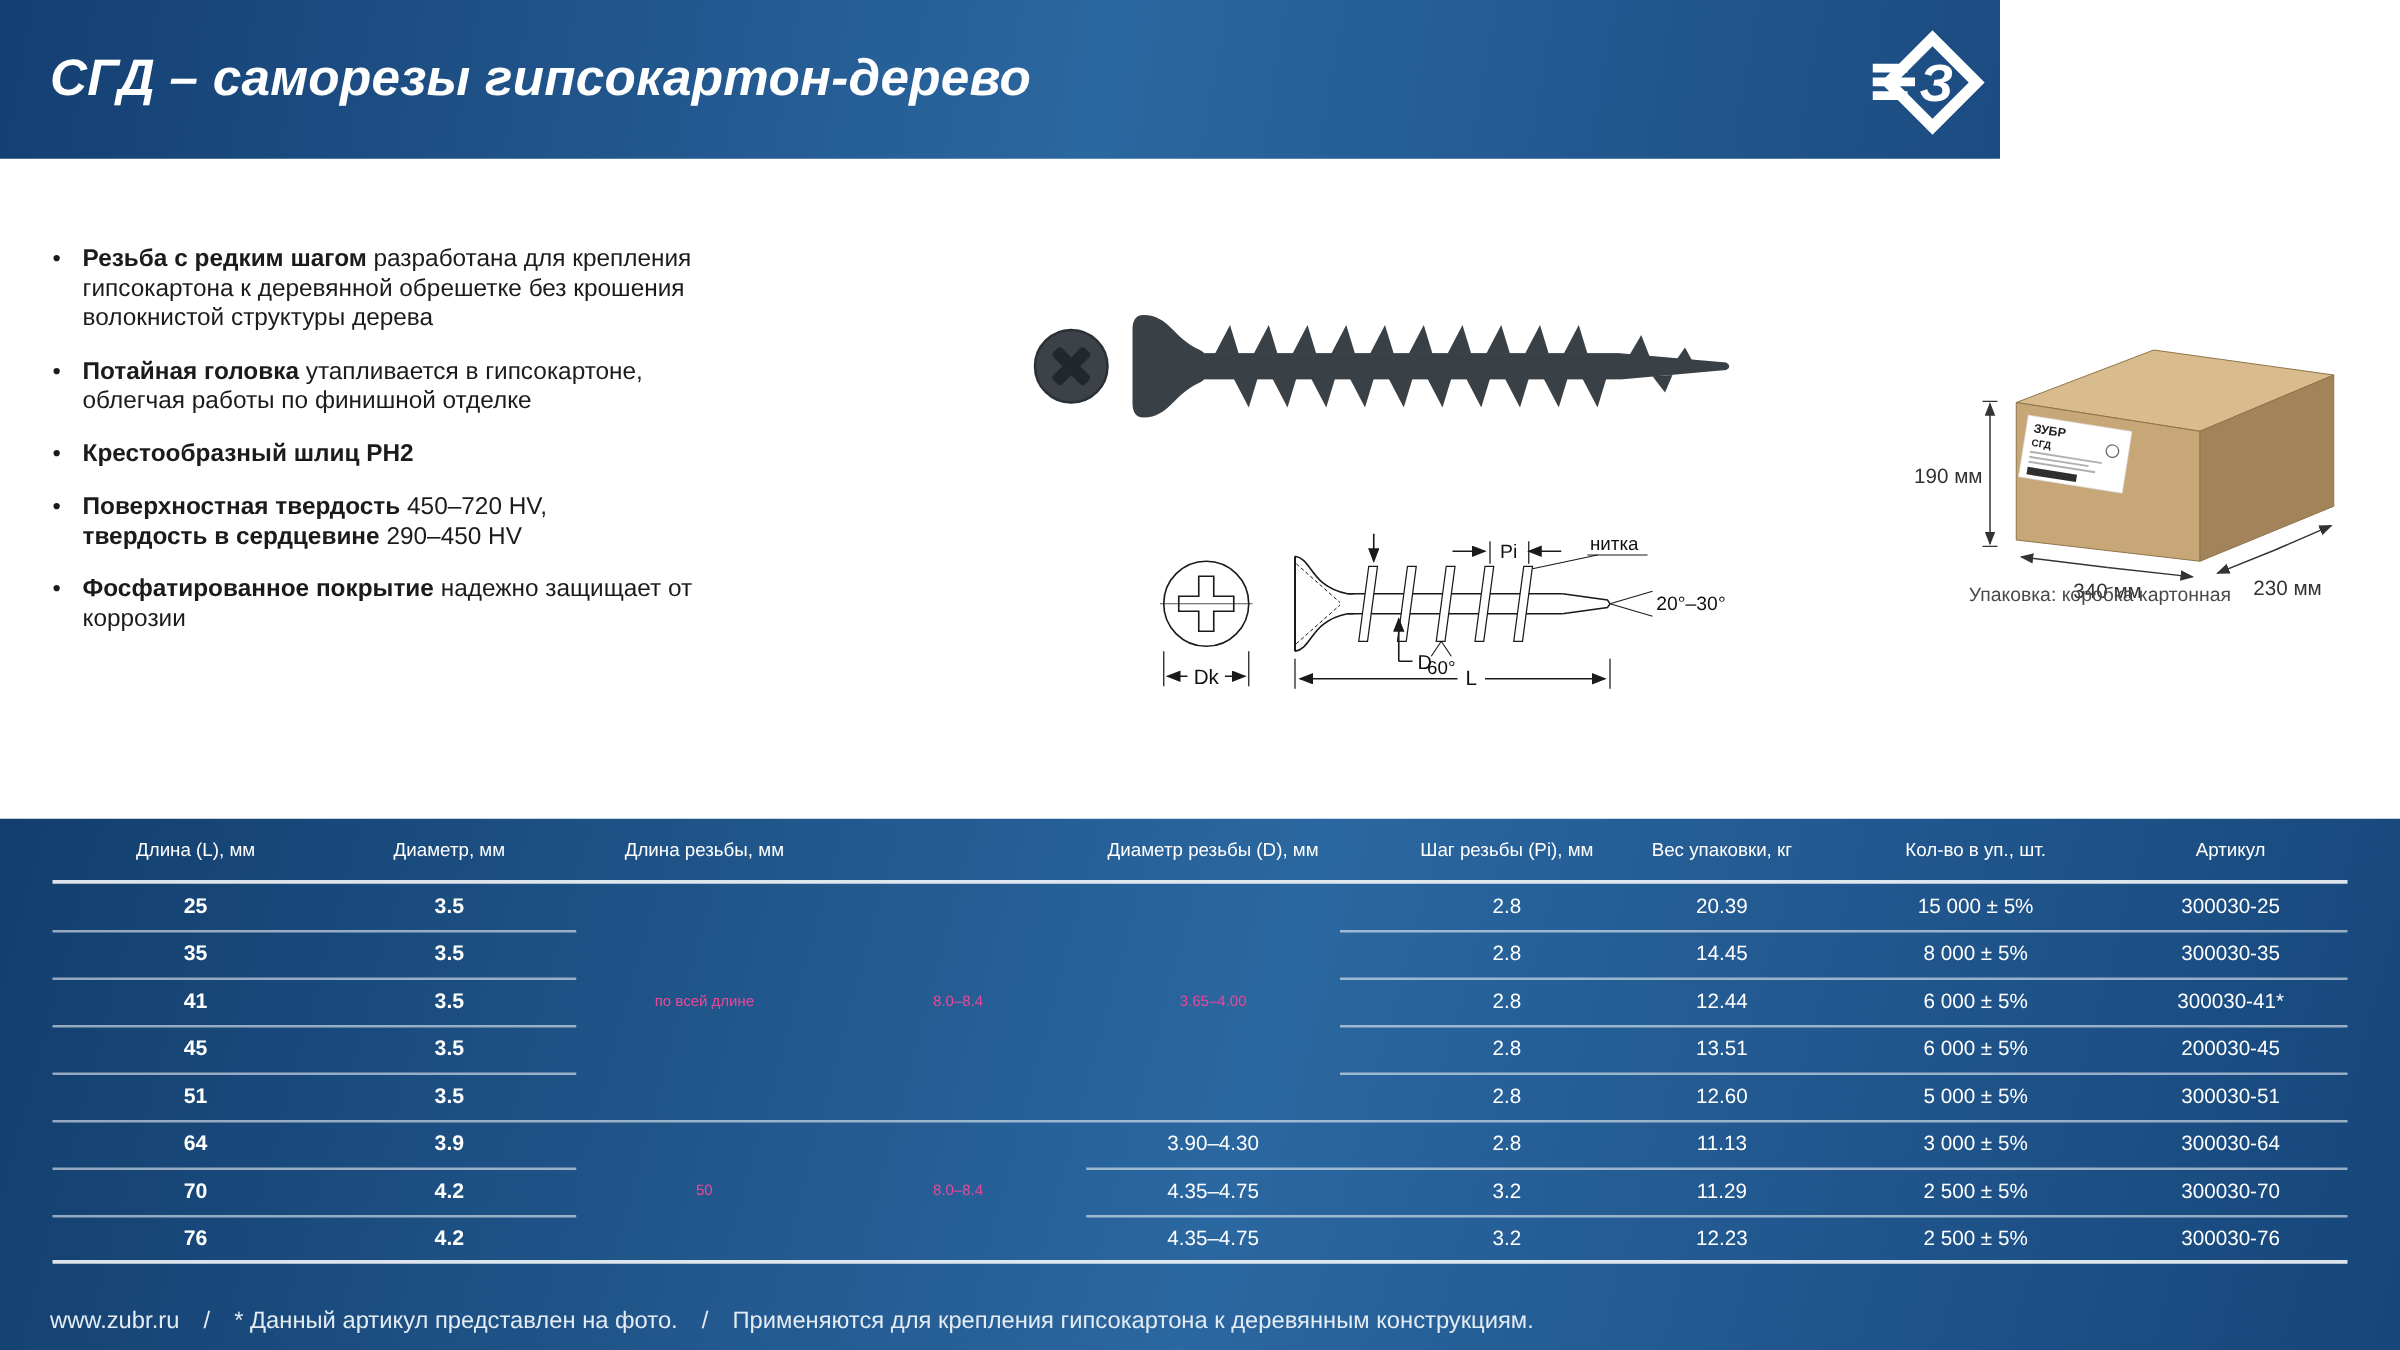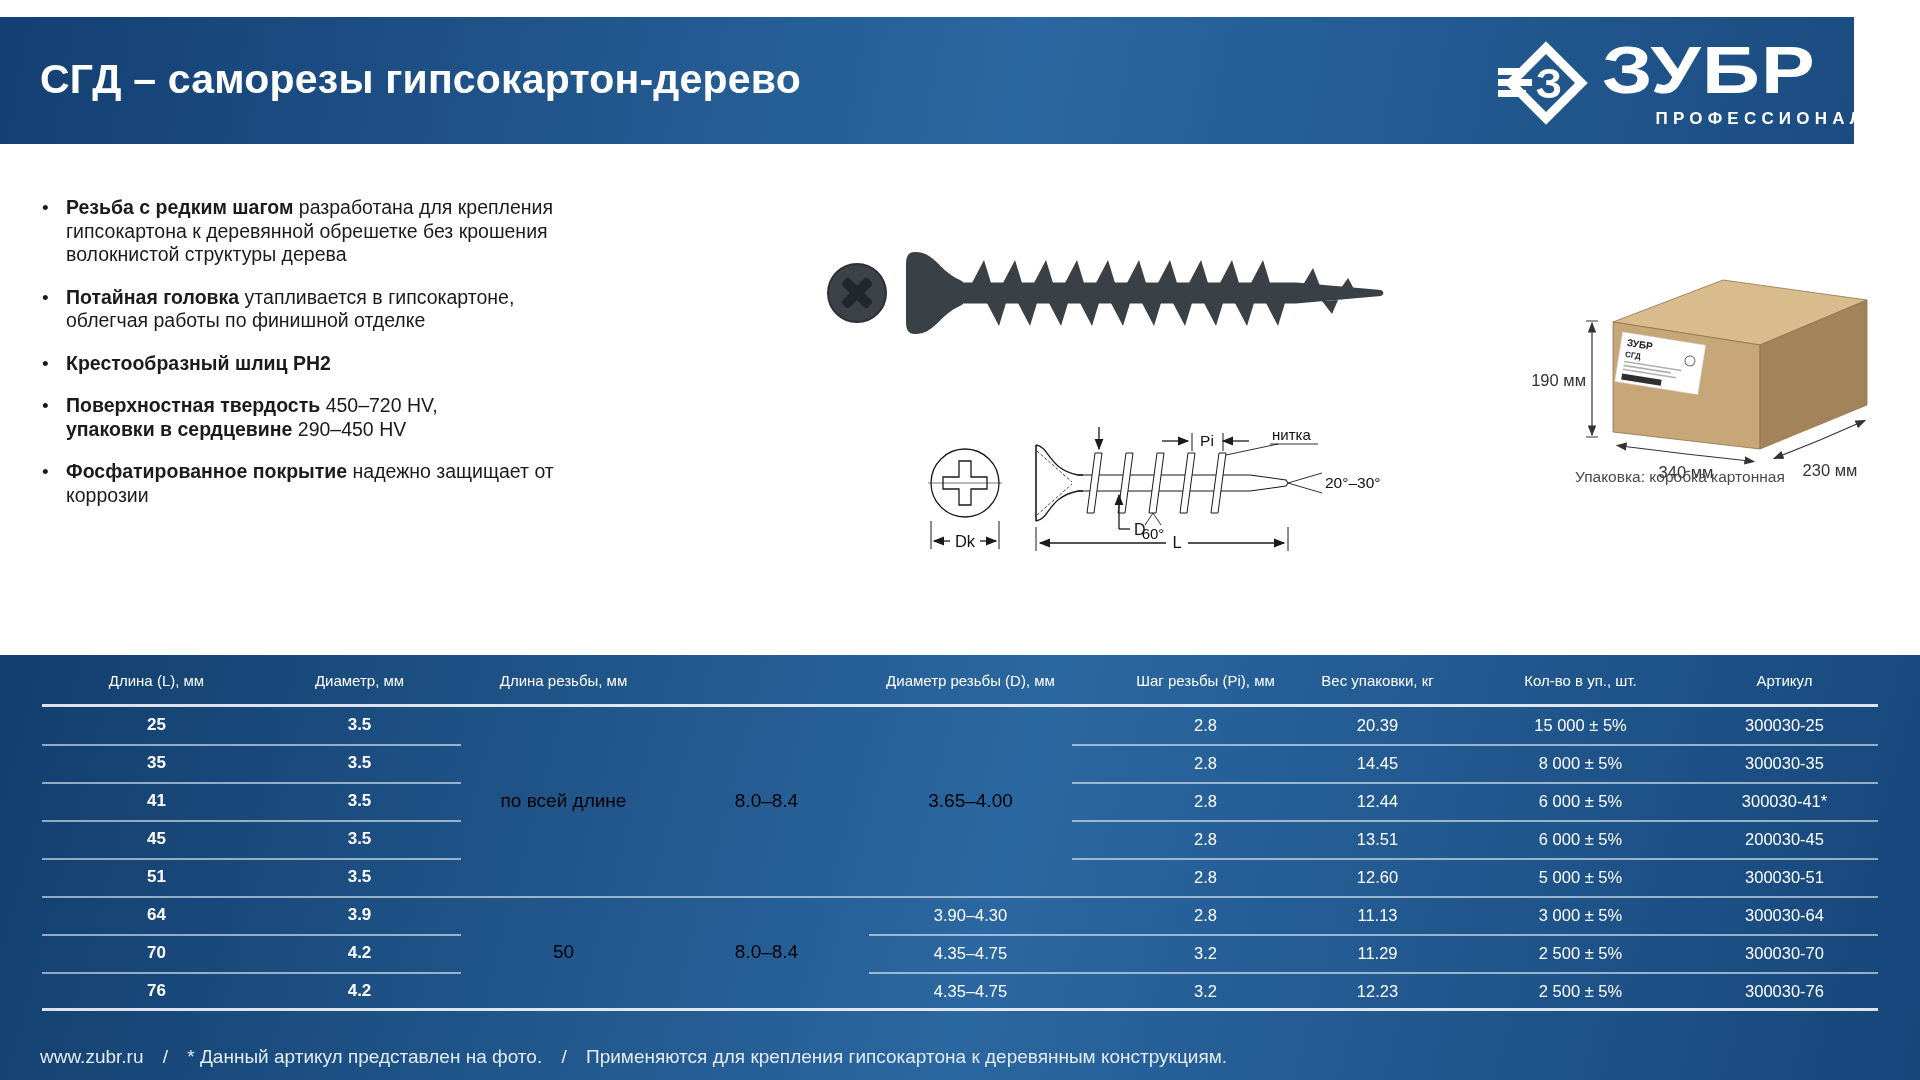--- a/index.html
+++ b/index.html
@@ -6,22 +6,23 @@
   html,body { margin:0; padding:0; background:#888; }
   .page {
     position:relative; width:1920px; height:1080px; margin:0 auto;
     background:#ffffff; overflow:hidden;
     font-family:"Liberation Sans", sans-serif;
   }
   svg { font-family:"Liberation Sans", sans-serif; }
 
   
   .hd {
-    position:absolute; top:17px; left:0; width:1854px; height:127px;
+    position:absolute; top:0; left:0; width:1600px; height:127px;
     background:linear-gradient(100deg,#143f72 0%, #2b67a0 55%, #1b4c81 100%);
+    font-style:italic;
   }
   .title {
     position:absolute; left:40px; top:38px; margin:0;
     font-size:41px; line-height:48px; font-weight:bold; color:#ffffff;
     letter-spacing:0.2px;
   }
   .logo { position:absolute; left:1498px; top:18px; display:flex; }
   .logo-icon { display:block; }
   .logo-txt { margin-left:8px; width:265px; }
   .logo-brand {
@@ -62,21 +63,21 @@
   .row { position:absolute; left:0; width:1920px; height:38px; }
   .cell {
     position:absolute; top:0; height:38px; line-height:38px; width:203px;
     text-align:center; color:#ffffff; font-size:16.5px; white-space:nowrap;
   }
   .bold { font-weight:bold; font-size:17px; }
   .c1{left:55px}.c2{left:258px}.c3{left:462px}.c4{left:665px}.c5{left:869px}
   .c6{left:1104px}.c7{left:1276px}.c8{left:1479px}.c9{left:1683px}
   .merge {
     position:absolute; width:203px; display:flex; align-items:center;
-    justify-content:center; color:#000000; font-size:19px; white-space:nowrap;
+    justify-content:center; color:#ec4899; font-size:12px; white-space:nowrap;
   }
   .ln { position:absolute; height:1.5px; background:rgba(255,255,255,0.55); }
   .ln.strong { height:2.5px; background:rgba(255,255,255,0.85); }
 
   
   .ft {
     position:absolute; left:40px; top:1046px; color:#e3ebf4; font-size:19px;
     white-space:nowrap;
   }
   .ft span { margin-right:14px; }
@@ -114,21 +115,21 @@
     <div class="feat">
       <span class="dot">•</span>
       <p class="ftxt"><b>Потайная головка</b><span> утапливается в гипсокартоне, облегчая работы по финишной отделке</span></p>
     </div>
     <div class="feat">
       <span class="dot">•</span>
       <p class="ftxt"><b>Крестообразный шлиц PH2</b><span></span></p>
     </div>
     <div class="feat">
       <span class="dot">•</span>
-      <p class="ftxt"><b>Поверхностная твердость</b><span> 450–720 HV,</span><br><b>упаковки в сердцевине</b><span> 290–450 HV</span></p>
+      <p class="ftxt"><b>Поверхностная твердость</b><span> 450–720 HV,</span><br><b>твердость в сердцевине</b><span> 290–450 HV</span></p>
     </div>
     <div class="feat">
       <span class="dot">•</span>
       <p class="ftxt"><b>Фосфатированное покрытие</b><span> надежно защищает от коррозии</span></p>
     </div>
   </section>
 
   <svg class="screw-photo" width="620" height="115" viewBox="0 0 620 115">
     <circle cx="57" cy="55" r="29" fill="#3c4248" stroke="#2b3136" stroke-width="2"></circle>
     <g transform="rotate(45 57 55)" fill="#22272c">

